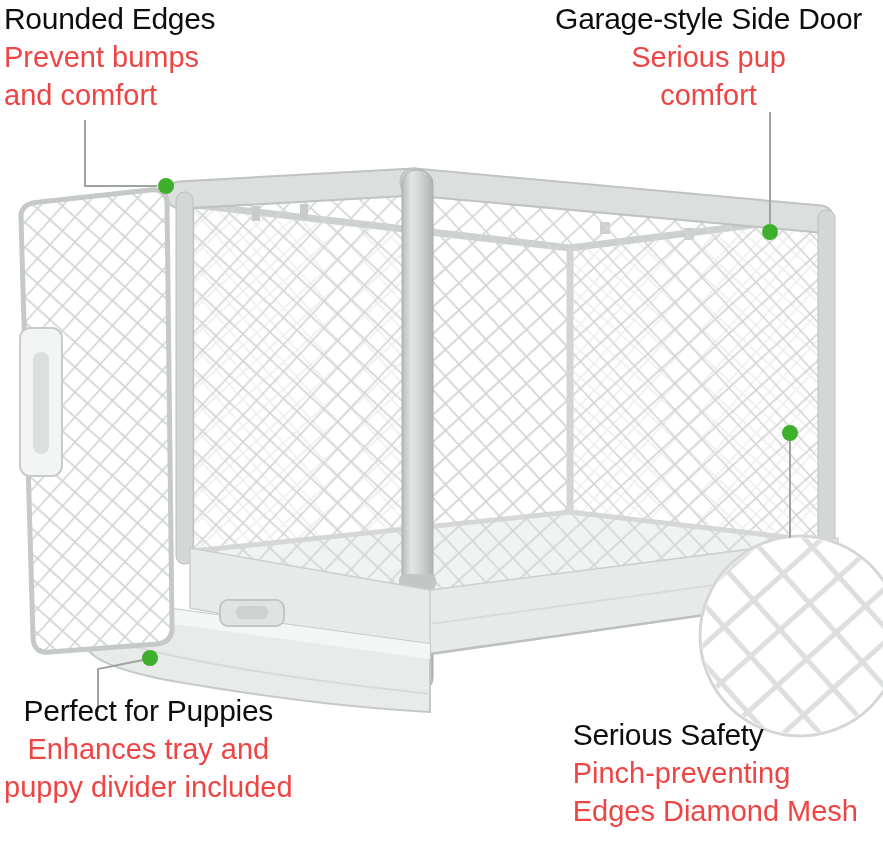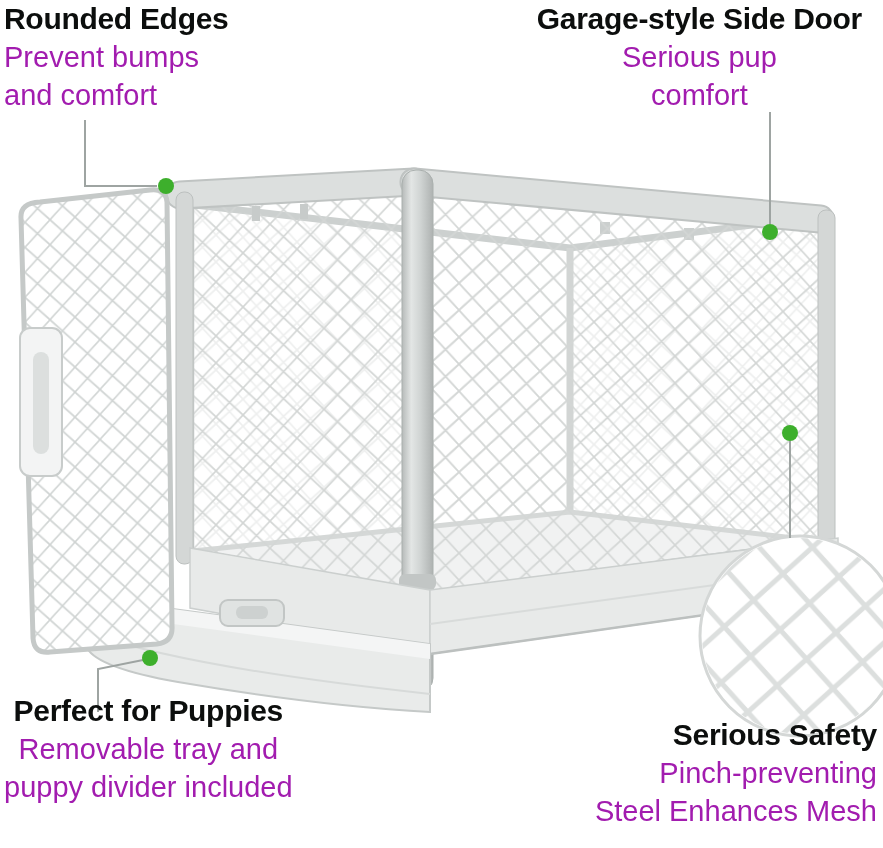--- a/index.html
+++ b/index.html
@@ -2,26 +2,26 @@
 <html><head>
 <meta charset="utf-8">
 <style>
   html,body{margin:0;padding:0;background:#ffffff;}
   .stage{
     position:relative;width:883px;height:848px;background:#ffffff;
     font-family:"Liberation Sans",sans-serif;overflow:hidden;
   }
   .illustration{position:absolute;left:0;top:0;}
   .callout{position:absolute;color:#121413;z-index:5;}
-  .callout h2{margin:0;font-size:30px;font-weight:700;line-height:38px;letter-spacing:-0.3px;color:#0c0e0d;}
-  .callout .line{font-size:29px;font-weight:400;line-height:38px;color:#a21caf;}
+  .callout h2{margin:0;font-size:30px;font-weight:400;line-height:38px;letter-spacing:-0.3px;color:#0c0e0d;}
+  .callout .line{font-size:29px;font-weight:400;line-height:38px;color:#ef4444;}
   .tl{left:4px;top:0;text-align:left;}
   .tr{right:21px;top:0;text-align:center;}
   .bl{left:4px;top:692px;text-align:center;}
-  .br{right:6px;top:716px;text-align:right;}
+  .br{right:25px;top:716px;text-align:left;}
 </style>
 </head>
 <body>
 
 <div class="stage">
 
   <svg class="illustration" width="883" height="848" viewBox="0 0 883 848">
     <defs>
       <pattern id="meshL" width="27" height="27" patternUnits="userSpaceOnUse" patternTransform="skewY(-4)">
         <path d="M0 0 L27 27 M27 0 L0 27" stroke="#d3d6d5" stroke-width="1.6" fill="none"></path>
@@ -122,23 +122,23 @@
   </div>
 
   <div class="callout tr">
     <h2>Garage-style Side Door</h2>
     <div class="line">Serious pup</div>
     <div class="line">comfort</div>
   </div>
 
   <div class="callout bl">
     <h2>Perfect for Puppies</h2>
-    <div class="line">Removable tray and</div>
+    <div class="line">Enhances tray and</div>
     <div class="line">puppy divider included</div>
   </div>
 
   <div class="callout br">
     <h2>Serious Safety</h2>
     <div class="line">Pinch-preventing</div>
-    <div class="line">Steel Enhances Mesh</div>
+    <div class="line">Edges Diamond Mesh</div>
   </div>
 
 </div>
 
 </body></html>

